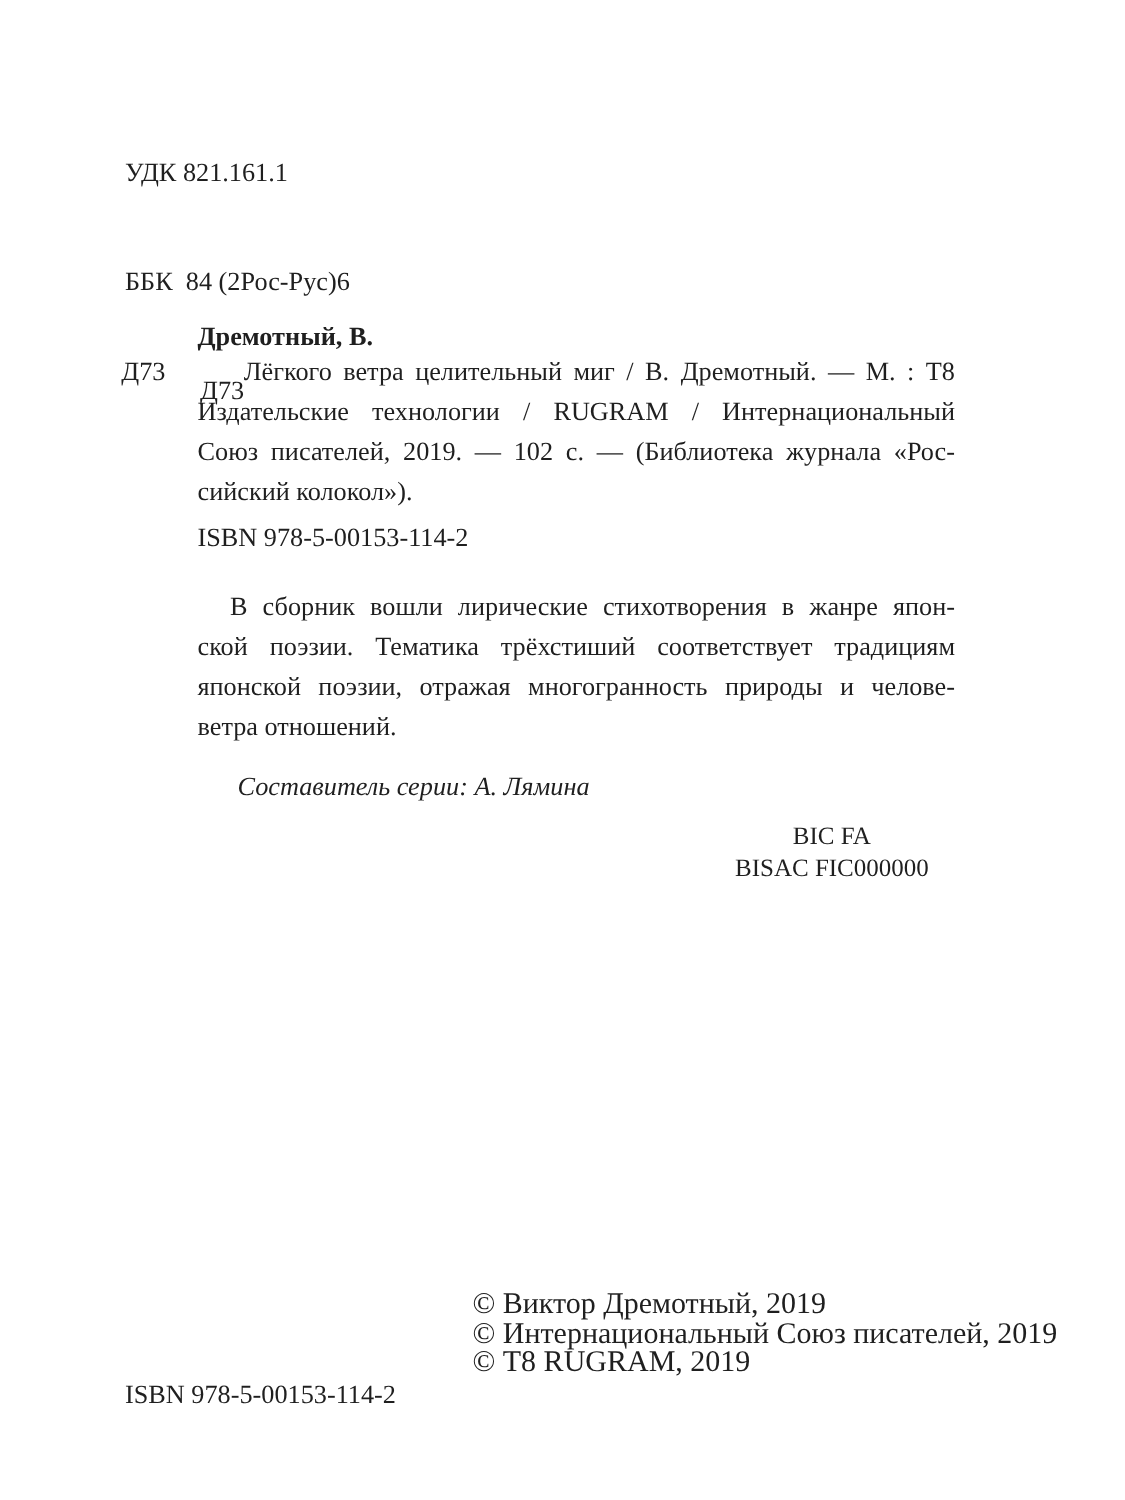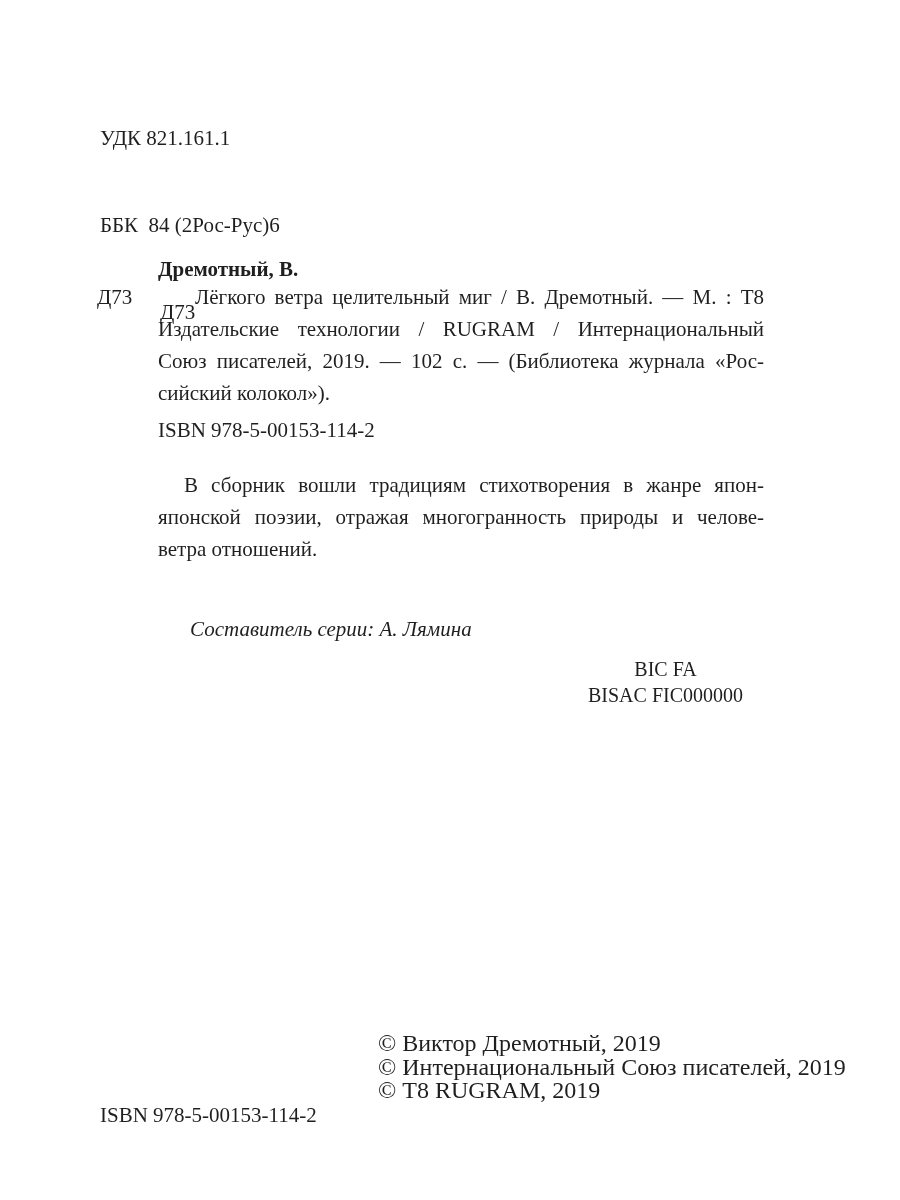--- a/index.html
+++ b/index.html
@@ -110,21 +110,22 @@
   <div class="abs catalog-par">
     <div class="just indent-title">Лёгкого ветра целительный миг / В. Дремотный. — М. : Т8</div>
     <div class="just">Издательские технологии / RUGRAM / Интернациональный</div>
     <div class="just">Союз писателей, 2019. — 102 с. — (Библиотека журнала «Рос-</div>
     <div>сийский колокол»).</div>
   </div>
 
   <div class="abs isbn-main">ISBN 978-5-00153-114-2</div>
 
   <div class="abs annotation">
-    <div class="just indent-anno">В сборник вошли традициям стихотворения в жанре япон-</div>
+    <div class="just indent-anno">В сборник вошли лирические стихотворения в жанре япон-</div>
+    <div class="just">ской поэзии. Тематика трёхстиший соответствует традициям</div>
     <div class="just">японской поэзии, отражая многогранность природы и челове-</div>
     <div>ветра отношений.</div>
   </div>
 
   <div class="abs series-line">Составитель серии: А. Лямина</div>
 
   <div class="abs codes-block">
     <div>BIC FA</div>
     <div>BISAC FIC000000</div>
   </div>

